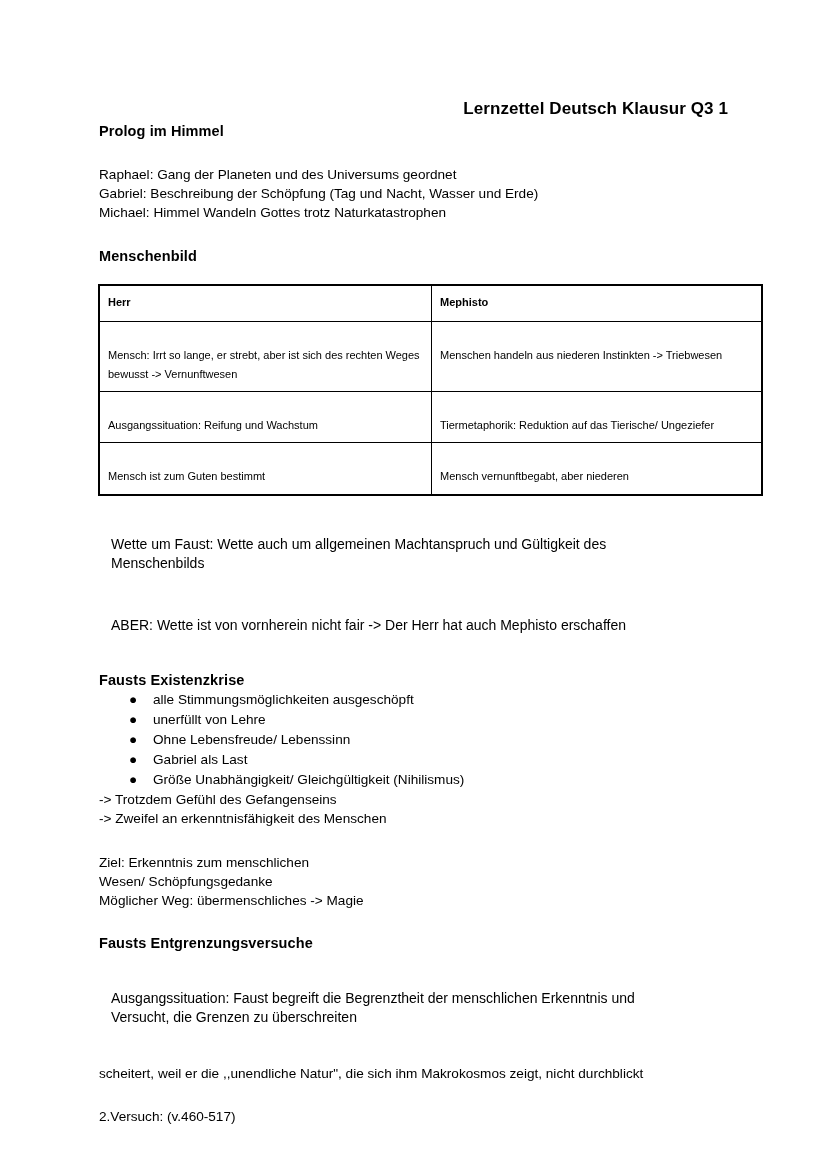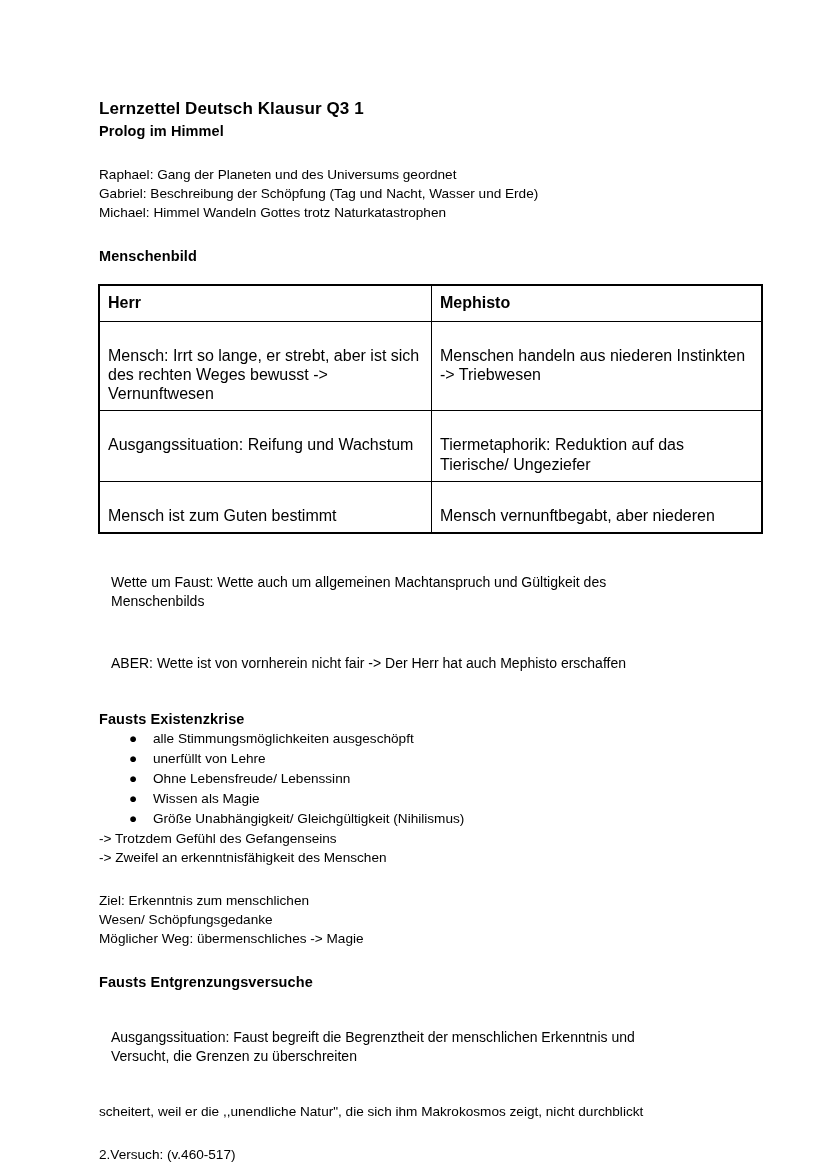--- a/index.html
+++ b/index.html
@@ -22,20 +22,21 @@
     background: #ffffff;
     box-sizing: border-box;
     padding: 98px 100px 0 99px;
   }
   .doc-title {
     font-size: 17px;
     font-weight: bold;
     line-height: 22px;
     margin: 0 0 2px 0;
     letter-spacing: 0.1px;
+    text-align: right;
   }
   .doc-subtitle {
     font-size: 14.5px;
     font-weight: bold;
     line-height: 19px;
     margin: 0;
     letter-spacing: 0.1px;
   }
   .section-heading {
     font-size: 14.5px;
@@ -66,21 +67,21 @@
   .cmp-table {
     border-collapse: collapse;
     width: 628px;
     table-layout: fixed;
     margin: 0;
   }
   .cmp-table td {
     border: 1px solid #000000;
     vertical-align: top;
     padding: 24px 8px 7px 8px;
-    font-size: 16px;
+    font-size: 11px;
     line-height: 19.2px;
   }
   .cmp-table .col-a { width: 315px; }
   .cmp-table .col-b { width: 313px; }
   .cmp-table tr.head td {
     font-weight: bold;
     padding-top: 7px;
     padding-bottom: 9px;
   }
   .table-outline {
@@ -180,21 +181,21 @@
     <li>
       <span class="dot">●</span>
       <span>unerfüllt von Lehre</span>
     </li>
     <li>
       <span class="dot">●</span>
       <span>Ohne Lebensfreude/ Lebenssinn</span>
     </li>
     <li>
       <span class="dot">●</span>
-      <span>Wissen als Magie</span>
+      <span>Gabriel als Last</span>
     </li>
     <li>
       <span class="dot">●</span>
       <span>Größe Unabhängigkeit/ Gleichgültigkeit (Nihilismus)</span>
     </li>
   </ul>
 
   <div>
     <p class="line">-&gt; Trotzdem Gefühl des Gefangenseins</p>
     <p class="line">-&gt; Zweifel an erkenntnisfähigkeit des Menschen</p>

